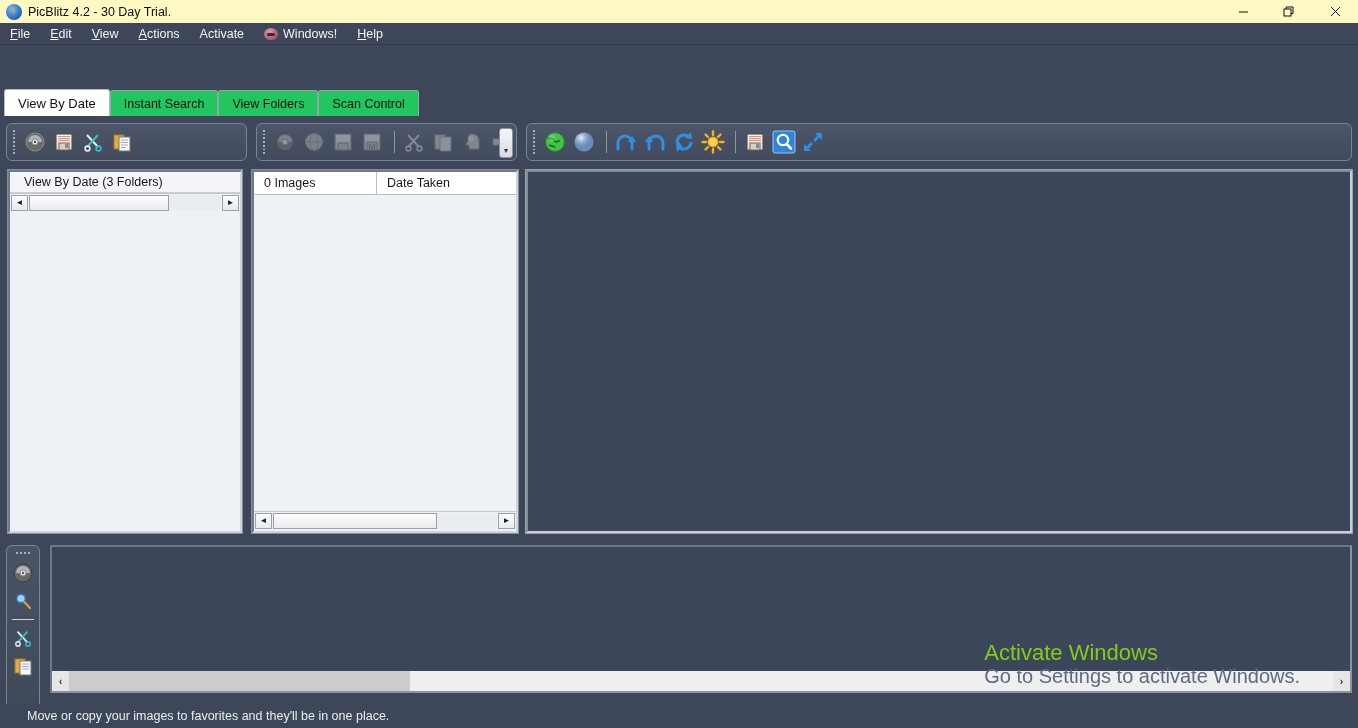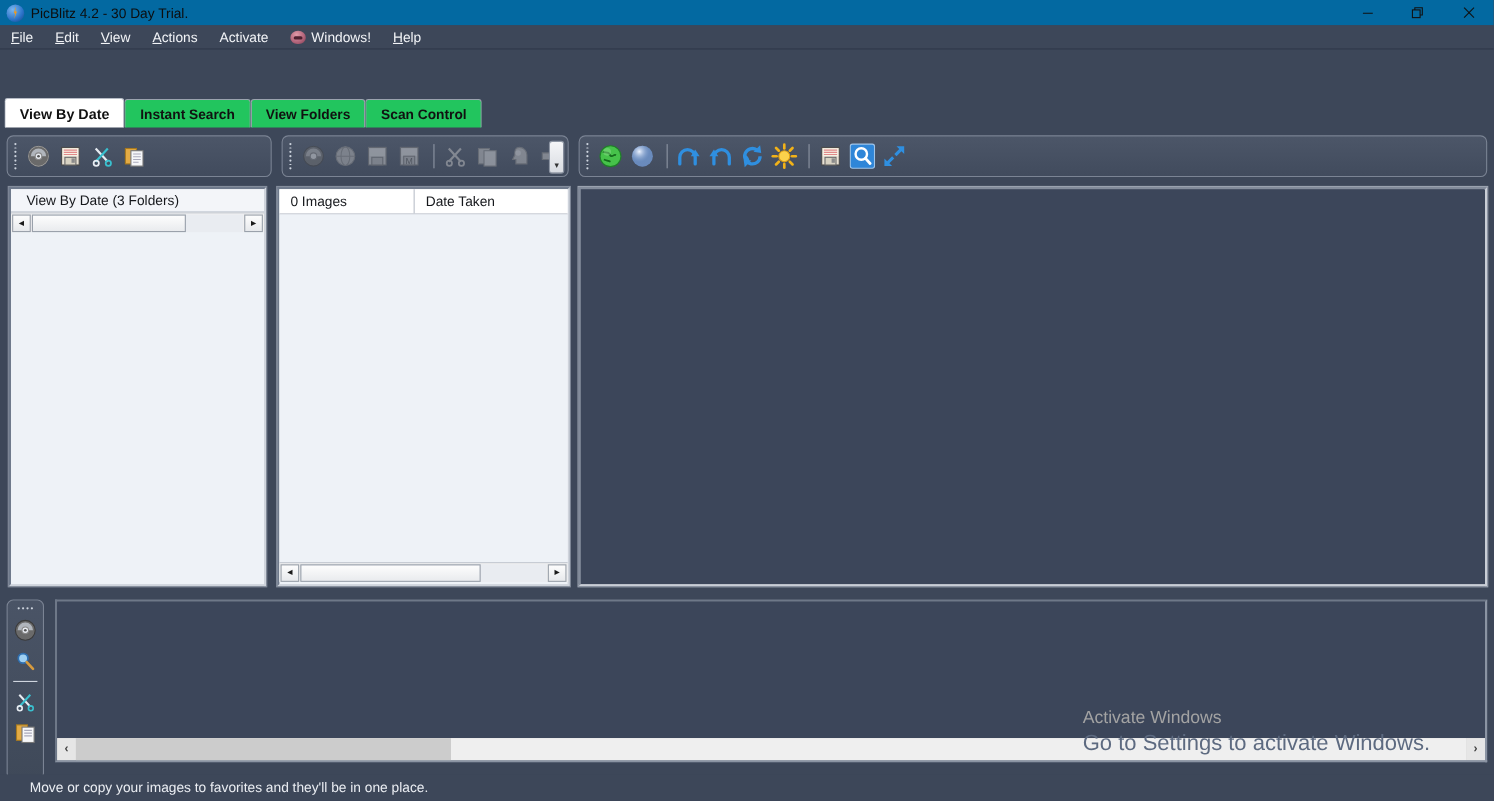--- a/index.html
+++ b/index.html
@@ -12,21 +12,21 @@
   }
   .app {
     position: relative;
     width: 1358px; height: 728px;
     background: #3d4759;
   }
 
   
   .titlebar {
     position: absolute; left: 0; top: 0; width: 1358px; height: 23px;
-    background: #0369a1;
+    background: #fef9c3;
     display: flex; align-items: center;
   }
   .title-icon {
     width: 16px; height: 16px; margin-left: 6px; margin-right: 6px;
     border-radius: 50%;
     background: radial-gradient(circle at 35% 30%, #7ab6f0 0%, #2a72c8 60%, #14447f 100%);
     position: relative; flex: 0 0 auto;
   }
   .title-icon::after {
     content: ""; position: absolute; left: 6px; top: 2px;
@@ -86,21 +86,21 @@
     border: 1px solid #9aa2b0;
     color: #ffffff; font-size: 12px; font-weight: bold;
     display: flex; align-items: center; justify-content: center; text-align: center;
     padding: 0 12px; margin-right: 7px; white-space: pre-line; line-height: 10px;
     text-shadow: 0 1px 1px #2b3342;
   }
 
   
   .tabstrip {
     position: absolute; left: 4px; top: 89px; width: 1350px; height: 27px;
-    display: flex; align-items: flex-end; font-weight: bold;
+    display: flex; align-items: flex-end;
   }
   .tab {
     height: 26px; padding: 0 13px;
     display: flex; align-items: center; justify-content: center;
     font-size: 12.5px; color: #111;
     background: #22c55e;
     border: 1px solid #9aa2ae; border-bottom: none;
     border-radius: 3px 3px 0 0;
     margin-right: 0px;
   }
@@ -240,21 +240,21 @@
     background: #3d4759;
     display: flex; align-items: center;
   }
   .status-text { font-size: 12.5px; color: #eaedf2; margin-left: 27px; }
 
   
   .watermark {
     position: absolute; right: 58px; top: 640px;
     text-align: left; pointer-events: none;
   }
-  .wm-title { font-size: 16px; color: #a3a3a3; line-height: 26px; }
+  .wm-title { font-size: 22px; color: #84cc16; line-height: 26px; }
   .wm-sub   { font-size: 20px; color: #5d6a80; line-height: 20px; }
 </style>
 </head>
 <body>
 
 <div class="app">
 
   <div class="titlebar">
     <div class="title-icon"></div>
     <div class="title-text">PicBlitz 4.2  - 30 Day Trial.</div>

